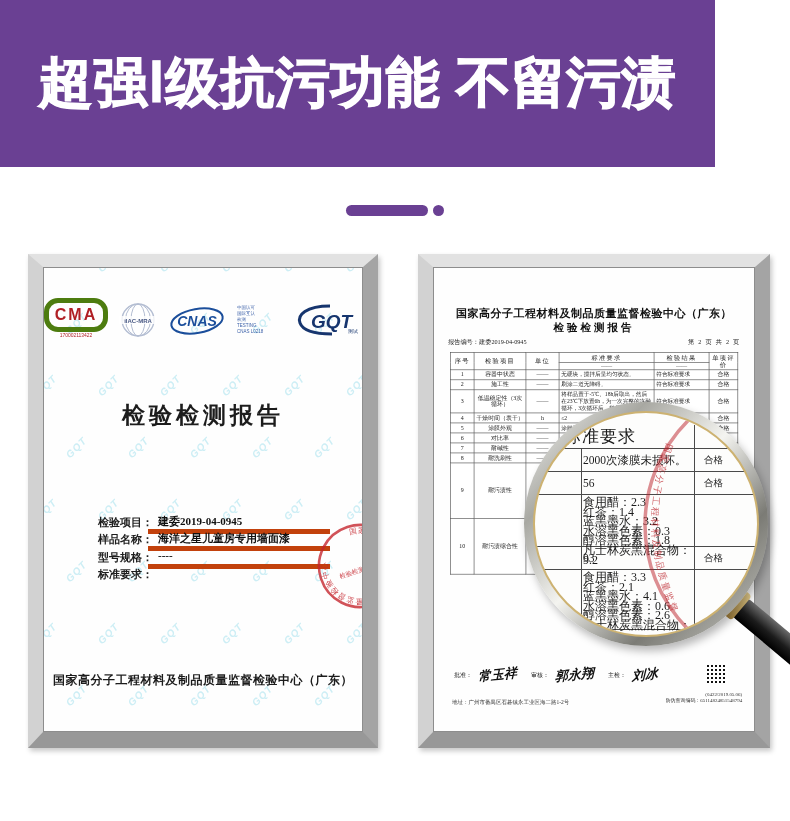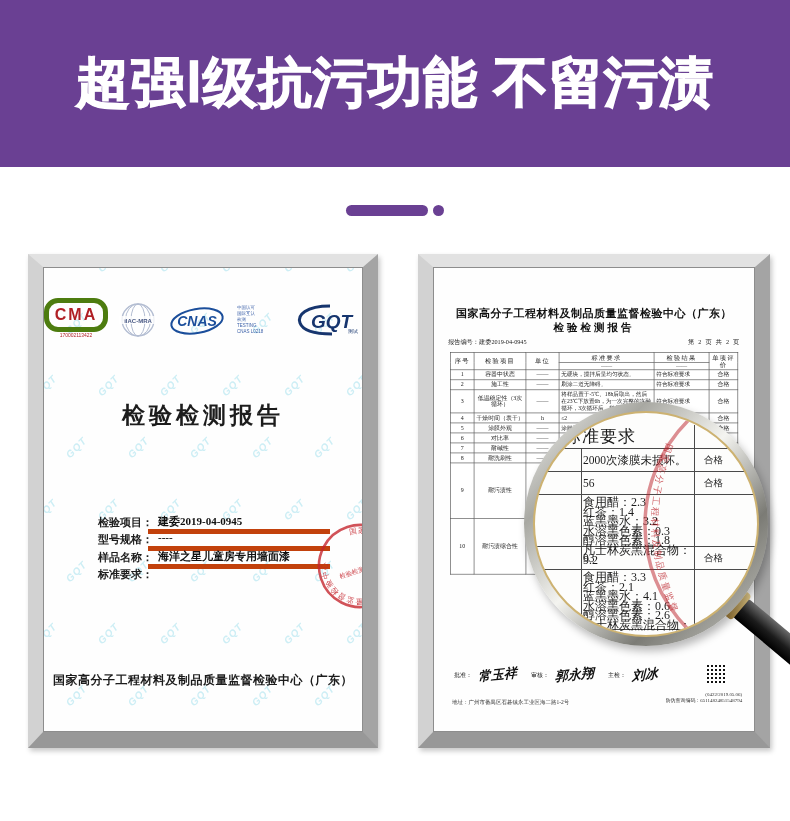--- a/index.html
+++ b/index.html
@@ -1,18 +1,18 @@
 <!DOCTYPE html>
 <html><head>
 <meta charset="utf-8">
 <style>
   html,body{margin:0;padding:0;width:790px;height:821px;overflow:hidden;position:relative;
     background:#ffffff;font-family:"Liberation Sans",sans-serif;}
   
-  .banner{position:absolute;left:0;top:0;width:790px;height:167px;background:#6a4093;
+  .banner{position:absolute;left:0;top:0;width:715px;height:167px;background:#6a4093;
     display:flex;align-items:center;justify-content:center;z-index:2;}
   .banner-title{color:#fff;font-size:54px;font-weight:900;letter-spacing:1px;
     -webkit-text-stroke:1.3px #ffffff;white-space:nowrap;}
   .divider-dash{position:absolute;left:346px;top:205px;width:82px;height:11px;border-radius:6px;
     background:#6a4093;z-index:2;}
   .divider-dot{position:absolute;left:433px;top:205px;width:11px;height:11px;border-radius:50%;
     background:#6a4093;z-index:2;}
   
   .frame{position:absolute;box-sizing:border-box;border-style:solid;
     border-width:13px 15px 16px 15px;border-color:#e2e2e2 #a4a4a4 #989898 #d2d2d2;
@@ -195,26 +195,26 @@
     </div>
 
     <div class="title-cn">检验检测报告</div>
 
     <div class="fields">
         <div class="field-row">
           <span class="field-label">检验项目：</span>
           <span class="field-value">建委2019-04-0945</span>
         </div>
         <div class="field-row">
+          <span class="field-label">样品名称：</span>
+          <span class="field-value">海洋之星儿童房专用墙面漆</span>
+        </div>
+        <div class="field-row">
           <span class="field-label">型号规格：</span>
           <span class="field-value">----</span>
-        </div>
-        <div class="field-row">
-          <span class="field-label">样品名称：</span>
-          <span class="field-value">海洋之星儿童房专用墙面漆</span>
         </div>
         <div class="field-row">
           <span class="field-label">标准要求：</span>
         </div>
       </div>
 
     <svg class="stamp-left" width="100" height="100">
       <defs>
           <path id="stampArc" d="M50,17 a33,33 0 1 1 -0.1,0" fill="none"></path>
         </defs>

